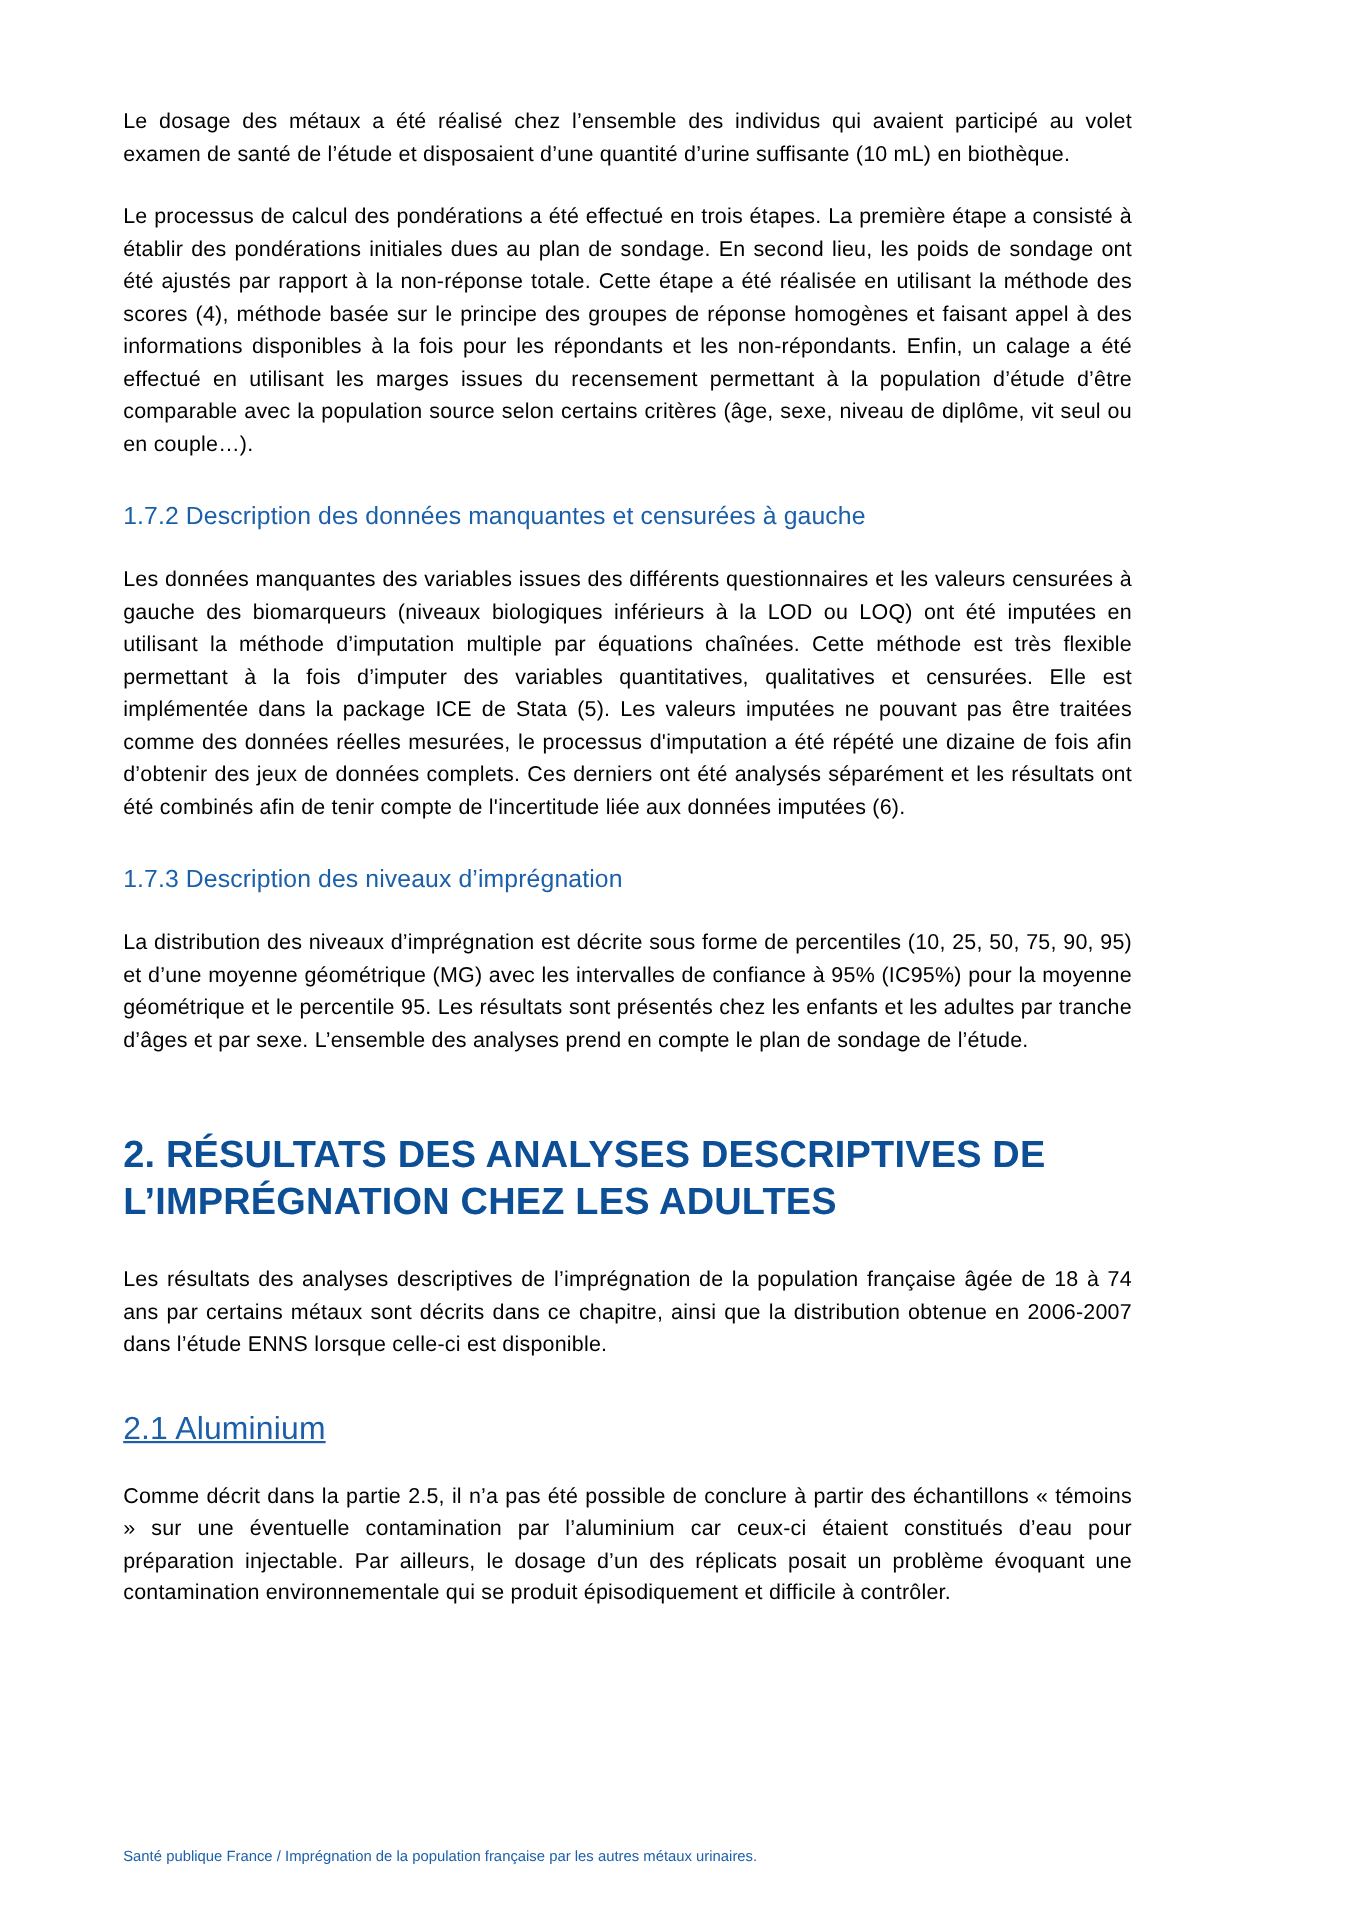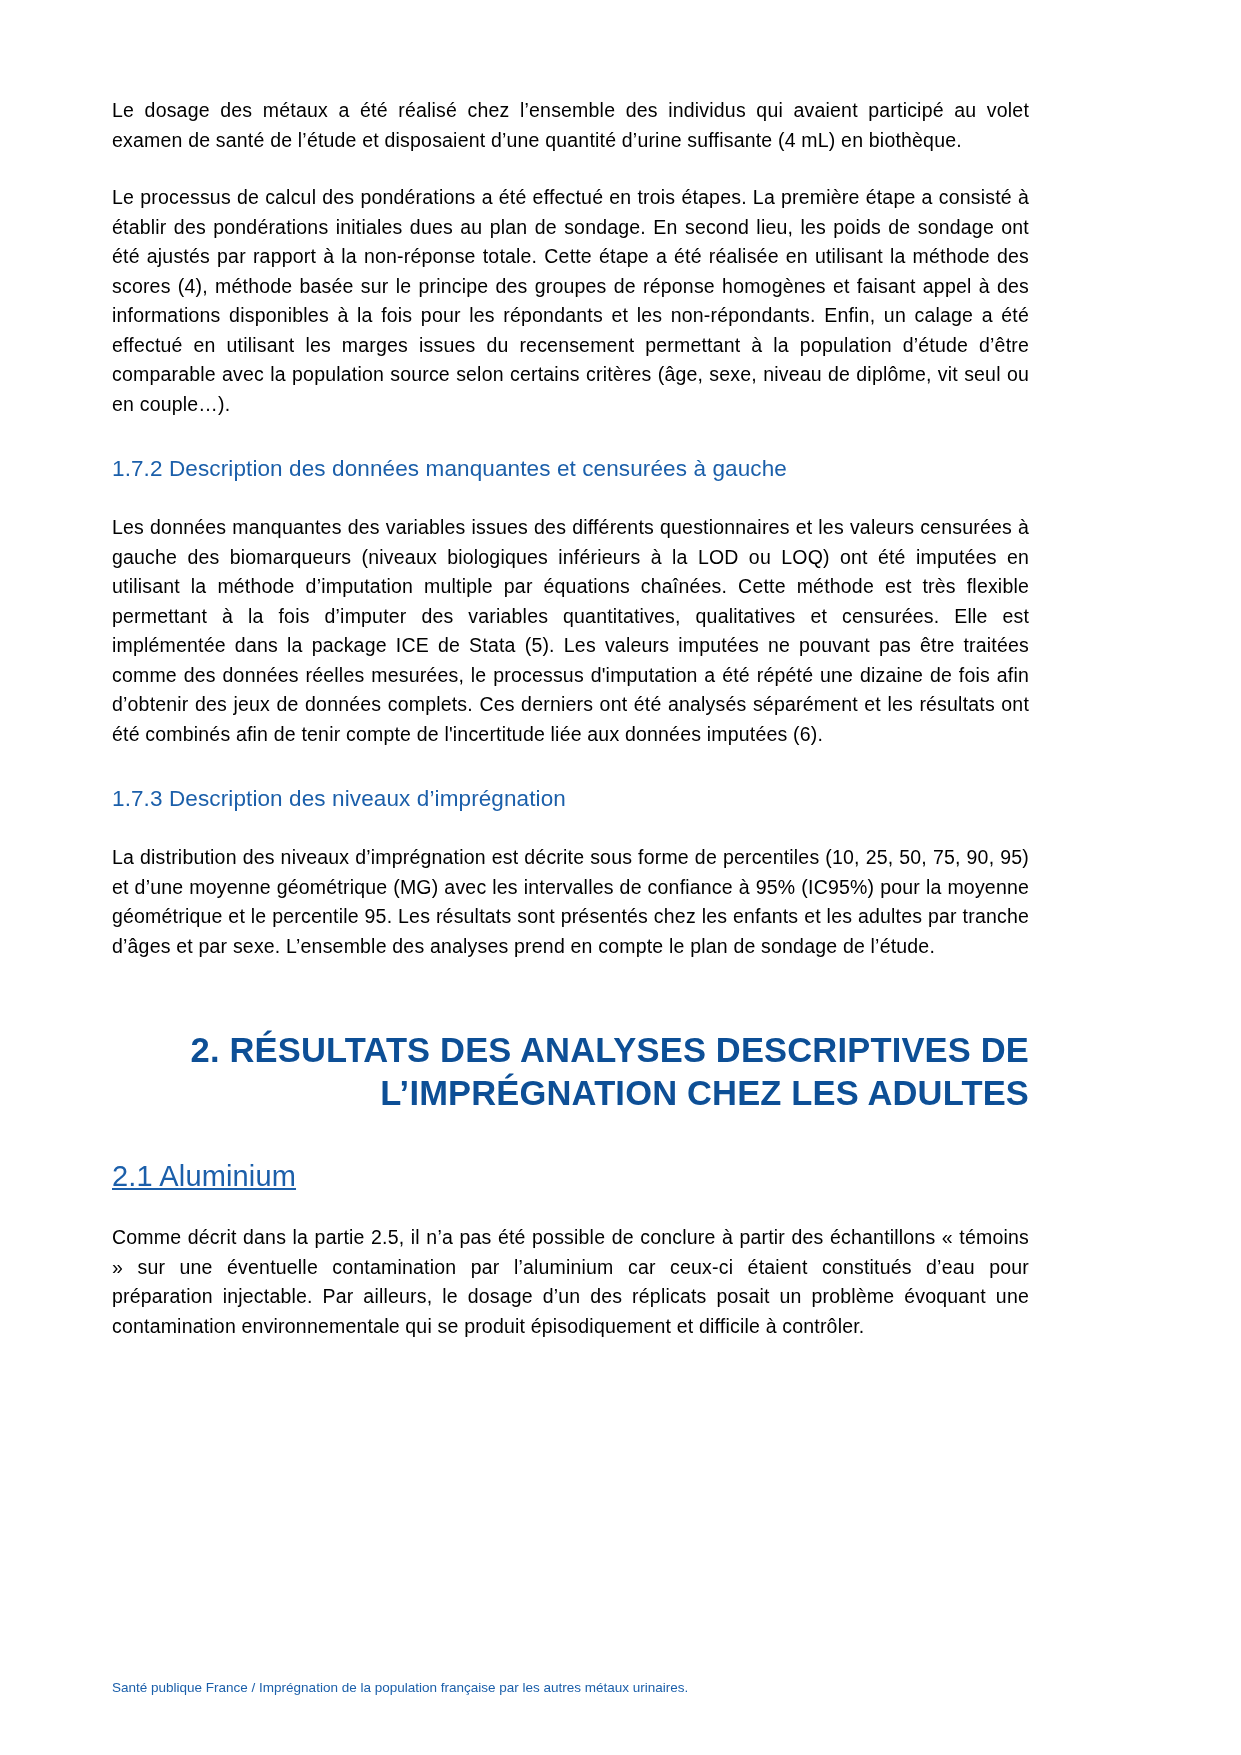--- a/index.html
+++ b/index.html
@@ -45,21 +45,21 @@
     line-height: 28px;
     color: #1b5faa;
     letter-spacing: 0.005em;
   }
   h1.chapter-heading {
     margin: 68px 0 34px 0;
     font-size: 34.5px;
     font-weight: 700;
     line-height: 43px;
     color: #0d4f96;
-    text-align: right;
+    text-align: left;
     letter-spacing: 0.005em;
   }
   h2.section-heading {
     margin: 44px 0 30px 0;
     font-size: 29px;
     font-weight: 400;
     line-height: 34px;
     color: #1b5faa;
     letter-spacing: 0.005em;
     text-decoration: underline;
@@ -74,36 +74,37 @@
     line-height: 19px;
   }
   .footer div { margin: 0; }
 </style>
 </head>
 <body>
 
 <div class="page">
   <div class="content">
 
-    <p class="body-text">Le dosage des métaux a été réalisé chez l’ensemble des individus qui avaient participé au volet examen de santé de l’étude et disposaient d’une quantité d’urine suffisante (4 mL) en biothèque.</p>
+    <p class="body-text">Le dosage des métaux a été réalisé chez l’ensemble des individus qui avaient participé au volet examen de santé de l’étude et disposaient d’une quantité d’urine suffisante (10 mL) en biothèque.</p>
 
     <p class="body-text">Le processus de calcul des pondérations a été effectué en trois étapes. La première étape a consisté à établir des pondérations initiales dues au plan de sondage. En second lieu, les poids de sondage ont été ajustés par rapport à la non-réponse totale. Cette étape a été réalisée en utilisant la méthode des scores (4), méthode basée sur le principe des groupes de réponse homogènes et faisant appel à des informations disponibles à la fois pour les répondants et les non-répondants. Enfin, un calage a été effectué en utilisant les marges issues du recensement permettant à la population d’étude d’être comparable avec la population source selon certains critères (âge, sexe, niveau de diplôme, vit seul ou en couple…).</p>
 
     <h3 class="sub-heading">1.7.2 Description des données manquantes et censurées à gauche</h3>
 
     <p class="body-text">Les données manquantes des variables issues des différents questionnaires et les valeurs censurées à gauche des biomarqueurs (niveaux biologiques inférieurs à la LOD ou LOQ) ont été imputées en utilisant la méthode d’imputation multiple par équations chaînées. Cette méthode est très flexible permettant à la fois d’imputer des variables quantitatives, qualitatives et censurées. Elle est implémentée dans la package ICE de Stata (5). Les valeurs imputées ne pouvant pas être traitées comme des données réelles mesurées, le processus d'imputation a été répété une dizaine de fois afin d’obtenir des jeux de données complets. Ces derniers ont été analysés séparément et les résultats ont été combinés afin de tenir compte de l'incertitude liée aux données imputées (6).</p>
 
     <h3 class="sub-heading">1.7.3 Description des niveaux d’imprégnation</h3>
 
     <p class="body-text">La distribution des niveaux d’imprégnation est décrite sous forme de percentiles (10, 25, 50, 75, 90, 95) et d’une moyenne géométrique (MG) avec les intervalles de confiance à 95% (IC95%) pour la moyenne géométrique et le percentile 95. Les résultats sont présentés chez les enfants et les adultes par tranche d’âges et par sexe. L’ensemble des analyses prend en compte le plan de sondage de l’étude.</p>
 
 
 
     <h1 class="chapter-heading">2. RÉSULTATS DES ANALYSES DESCRIPTIVES DE L’IMPRÉGNATION CHEZ LES ADULTES</h1>
 
+    <p class="body-text">Les résultats des analyses descriptives de l’imprégnation de la population française âgée de 18 à 74 ans par certains métaux sont décrits dans ce chapitre, ainsi que la distribution obtenue en 2006-2007 dans l’étude ENNS lorsque celle-ci est disponible.</p>
 
     <h2 class="section-heading">2.1 Aluminium</h2>
 
     <p class="body-text">Comme décrit dans la partie 2.5, il n’a pas été possible de conclure à partir des échantillons « témoins » sur une éventuelle contamination par l’aluminium car ceux-ci étaient constitués d’eau pour préparation injectable. Par ailleurs, le dosage d’un des réplicats posait un problème évoquant une contamination environnementale qui se produit épisodiquement et difficile à contrôler.</p>
 
   </div>
 
   <div class="footer">
     <div>Santé publique France / Imprégnation de la population française par les autres métaux urinaires.</div>
   </div>

